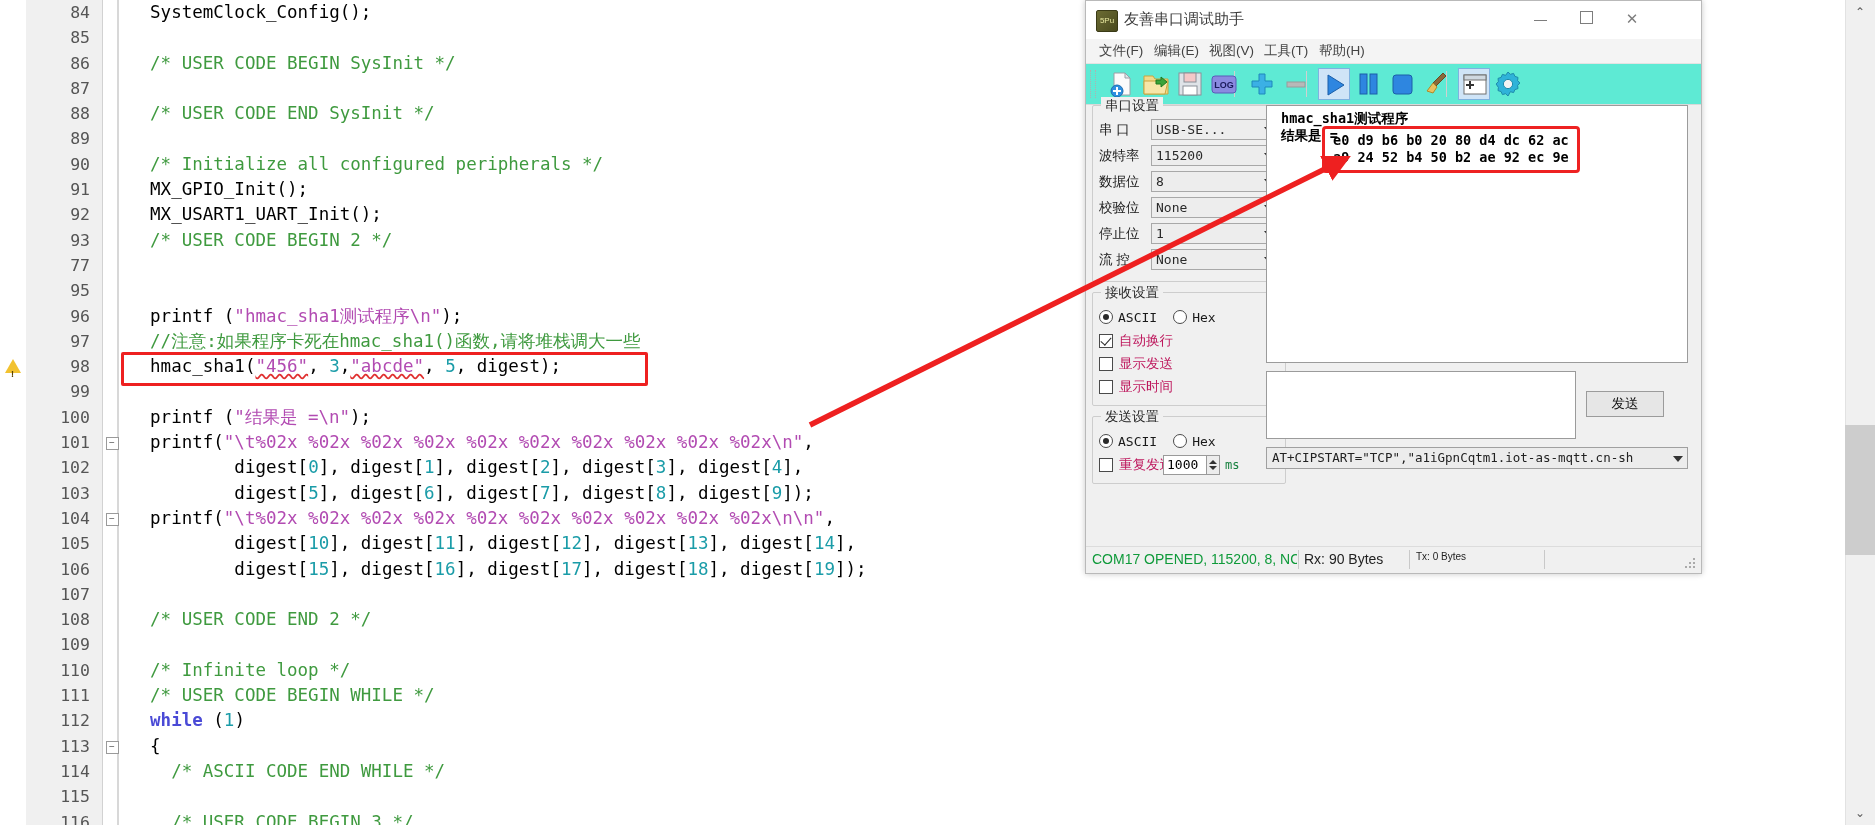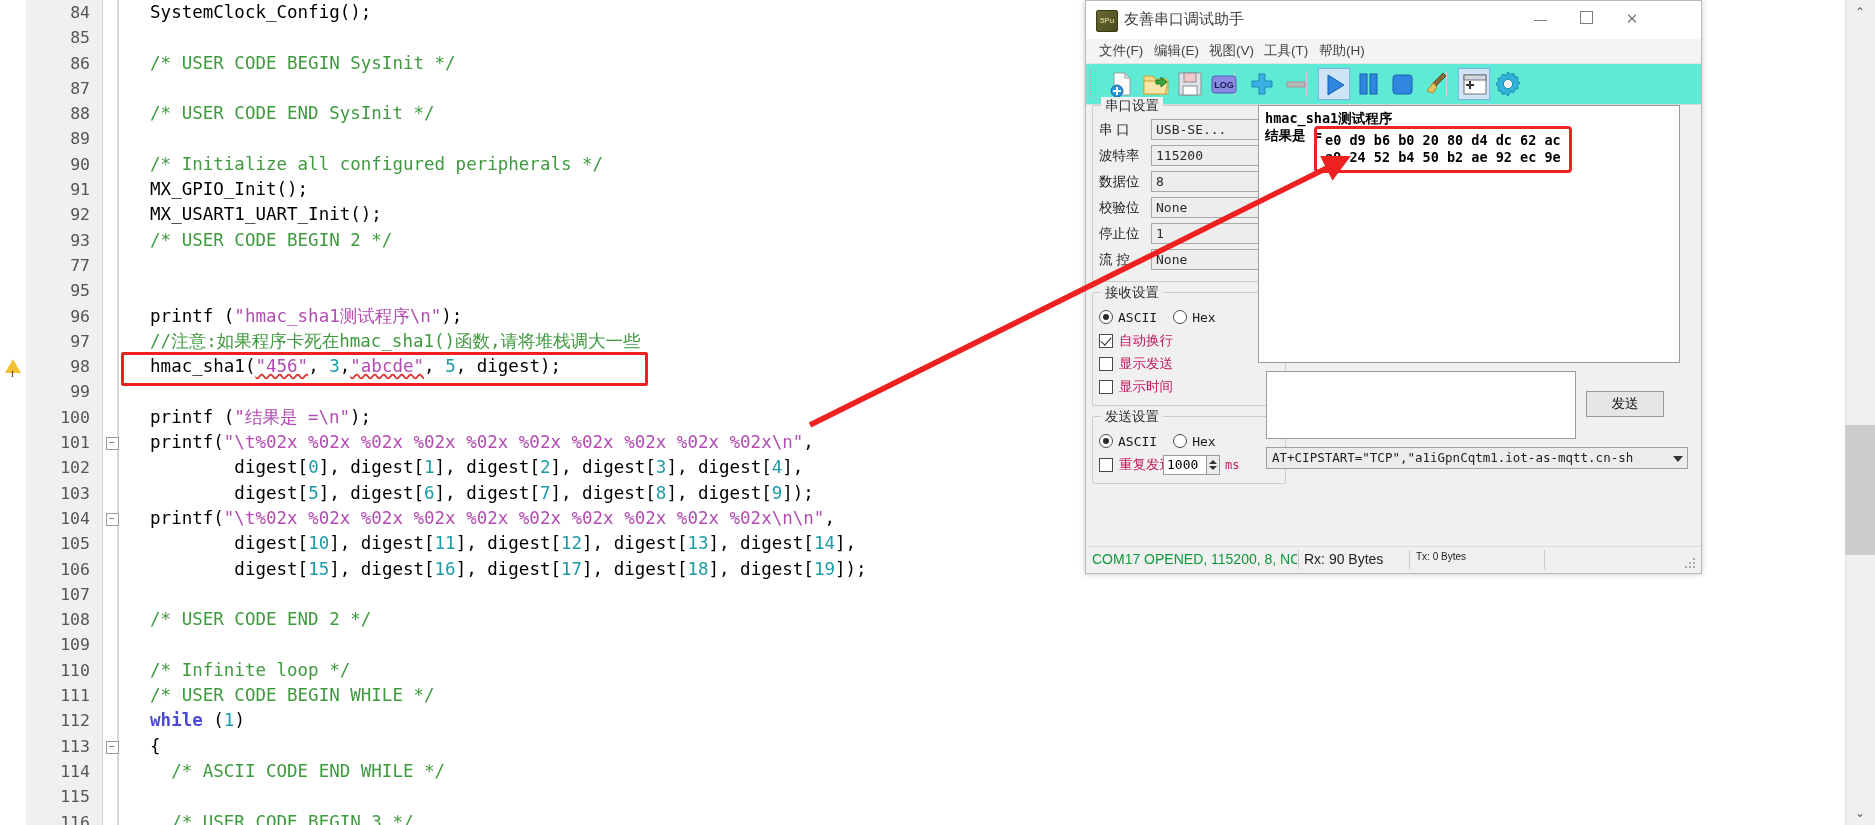--- a/index.html
+++ b/index.html
@@ -224,28 +224,28 @@
     width:13px;height:20px;border:1px solid #9a9a9a;border-left:none;
     background:#ececec;box-sizing:border-box;
     display:flex;flex-direction:column;justify-content:center;align-items:center;
   }
   .spin-btns i{
     width:0;height:0;border-left:4px solid transparent;border-right:4px solid transparent;
     display:block;
   }
   .spin-btns i.u{border-bottom:4px solid #333;margin-bottom:2px;}
   .spin-btns i.d{border-top:4px solid #333;}
-  .unit{font-size:12px;color:#be185d;margin-left:5px;
+  .unit{font-size:12px;color:#15803d;margin-left:5px;
     font-family:"DejaVu Sans Mono","Liberation Mono",monospace;}
 
   
   #recv-area{
-    position:absolute;left:172px;top:104px;width:422px;height:258px;
+    position:absolute;left:180px;top:104px;width:422px;height:258px;
     background:#ffffff;border:1px solid #9b9b9b;box-sizing:border-box;
-    padding:4px 6px;overflow:hidden;
+    padding:4px 14px;overflow:hidden;
   }
   .recv-line{
     font-family:"DejaVu Sans Mono","Liberation Mono",monospace;
     font-size:13.5px;color:#000;white-space:pre;line-height:17px;
     font-weight:bold;
   }
   #hex-box{
     position:absolute;left:55px;top:20px;
     border:3px solid #ee2222;border-radius:4px;padding:3px 8px 4px 8px;
     box-sizing:border-box;

